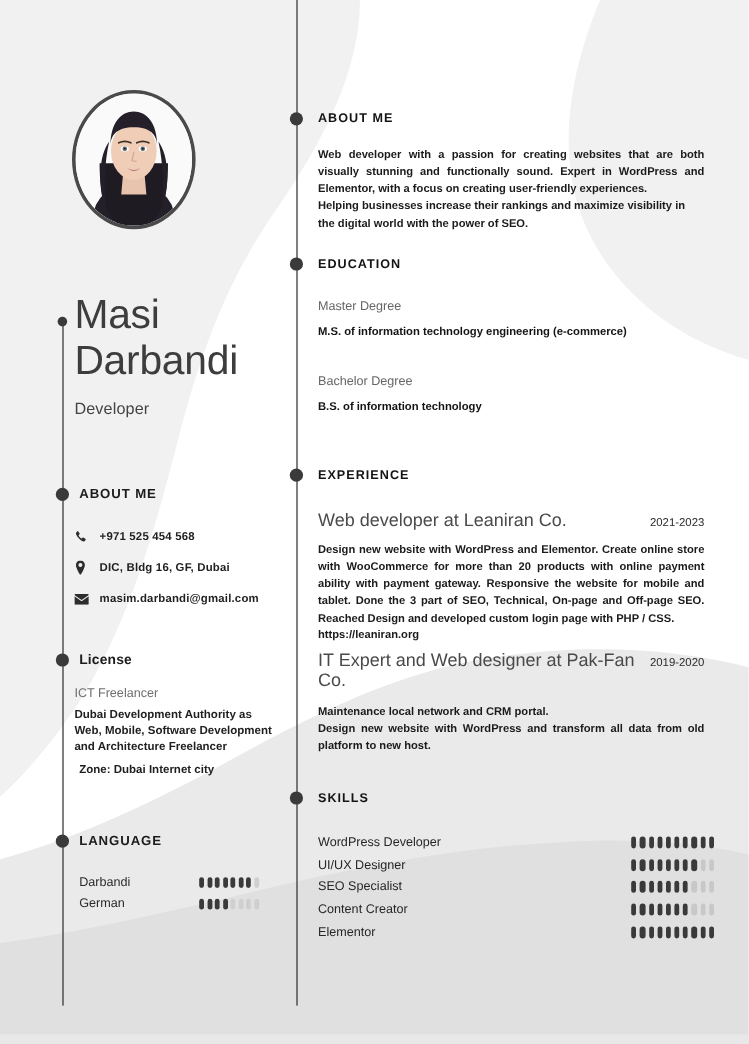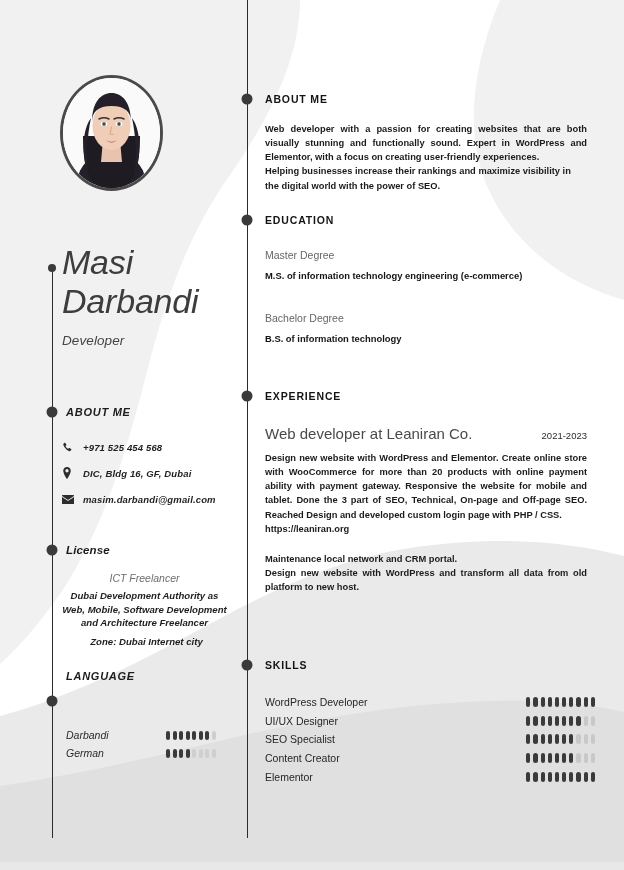--- a/index.html
+++ b/index.html
@@ -57,21 +57,20 @@
   }
 
   
   .left-col {
     position: absolute;
     left: 0;
     top: 0;
     width: 247px;
     height: 870px;
     z-index: 3;
-    font-style: italic;
   }
 
   .photo-wrap {
     position: absolute;
     left: 60px;
     top: 75px;
     width: 97px;
     height: 110px;
     border-radius: 50%;
     border: 3px solid #4a4a4a;
@@ -144,21 +143,20 @@
     letter-spacing: 0.15px;
     margin-left: 5px;
     white-space: nowrap;
   }
 
   .license-block {
     position: absolute;
     left: 62px;
     top: 572px;
     width: 165px;
-    text-align: center;
   }
   .license-title {
     font-size: 10.5px;
     color: #6e6e6e;
     margin-bottom: 5px;
     font-weight: 400;
   }
   .license-body {
     font-size: 9.6px;
     font-weight: 700;
@@ -378,21 +376,21 @@
 
     <div class="sec-head sec-head-mixed" style="left:66px; top:544px;">License</div>
     <div class="node" style="left:52px; top:550px;"></div>
 
     <div class="license-block">
       <div class="license-title">ICT Freelancer</div>
       <div class="license-body">Dubai Development Authority as Web, Mobile, Software Development and Architecture Freelancer</div>
       <div class="license-zone">Zone: Dubai Internet city</div>
     </div>
 
-    <div class="sec-head" style="left:66px; top:670px;">LANGUAGE</div>
+    <div class="sec-head" style="left:66px; top:695px;">LANGUAGE</div>
     <div class="node" style="left:52px; top:701px;"></div>
 
     <div class="lang-list">
       <div class="lang-row">
         <span class="lang-name">Darbandi</span>
         <span class="pips">
             <span class="pip on"></span>
             <span class="pip on"></span>
             <span class="pip on"></span>
             <span class="pip on"></span>
@@ -450,20 +448,24 @@
     <div class="r-sec" style="top:425px;">
       <div class="job-head">
         <span class="job-title">Web developer at Leaniran Co.</span>
         <span class="job-date">2021-2023</span>
       </div>
       <div class="body-txt" style="margin-top:9px;">Design new website with WordPress and Elementor. Create online store with WooCommerce for more than 20 products with online payment ability with payment gateway. Responsive the website for mobile and tablet. Done the 3 part of SEO,  Technical, On-page and Off-page SEO. Reached  Design and developed custom login page with PHP / CSS.</div>
       <div class="body-txt left">https://leaniran.org</div>
     </div>
 
     <div class="r-sec" style="top:542px;">
+      <div class="job-head">
+        <span class="job-title">IT Expert and Web designer at Pak-Fan Co.</span>
+        <span class="job-date">2019-2020</span>
+      </div>
       <div class="body-txt" style="margin-top:10px; white-space:pre-line;">Maintenance local network and CRM portal.
 Design new website with WordPress and transform all data from old platform to new host.</div>
     </div>
 
     <div class="r-sec" style="top:659px;">
       <div class="r-head">SKILLS</div>
     </div>
     <div class="node" style="left:0px; top:665px;"></div>
 
     <div class="skills-list">

